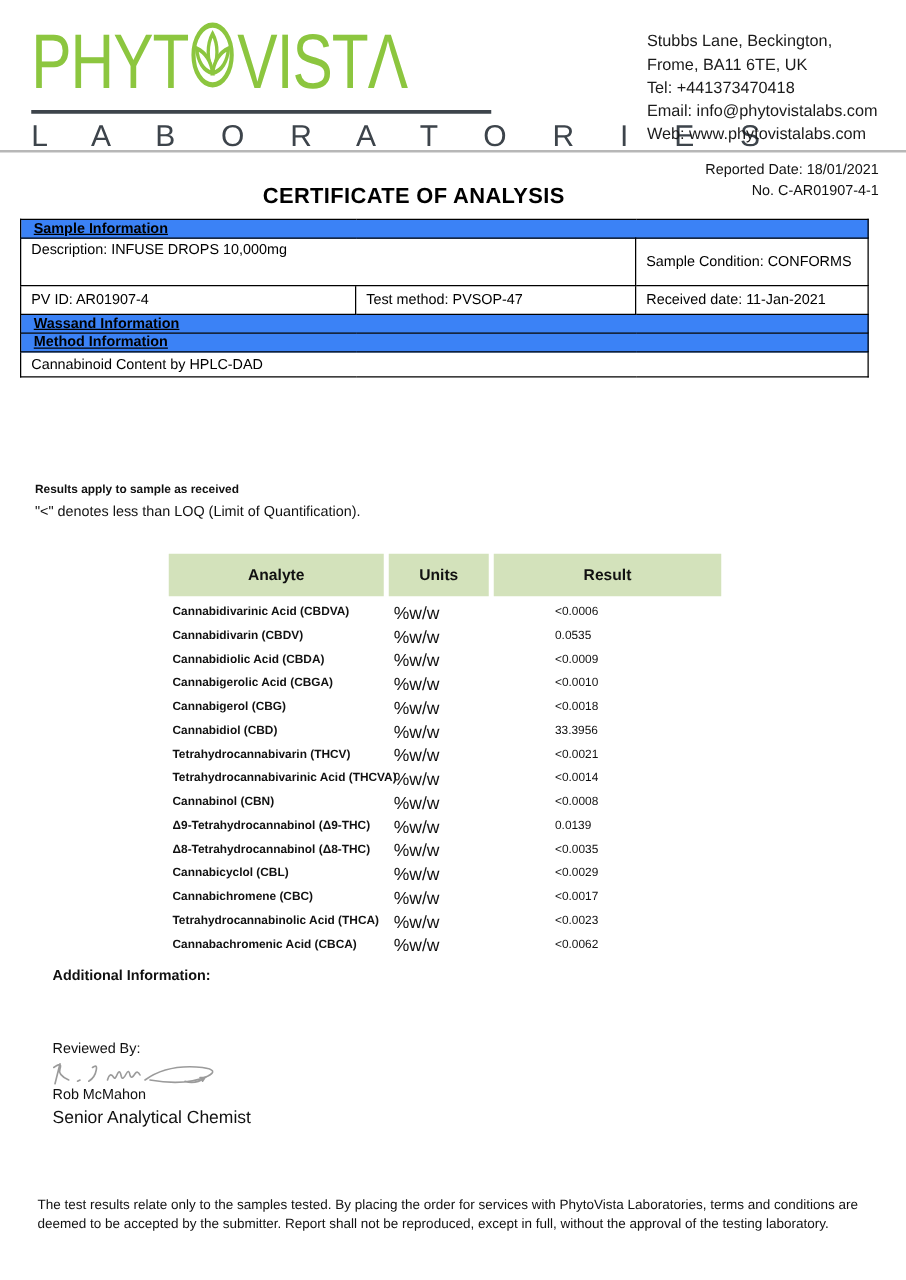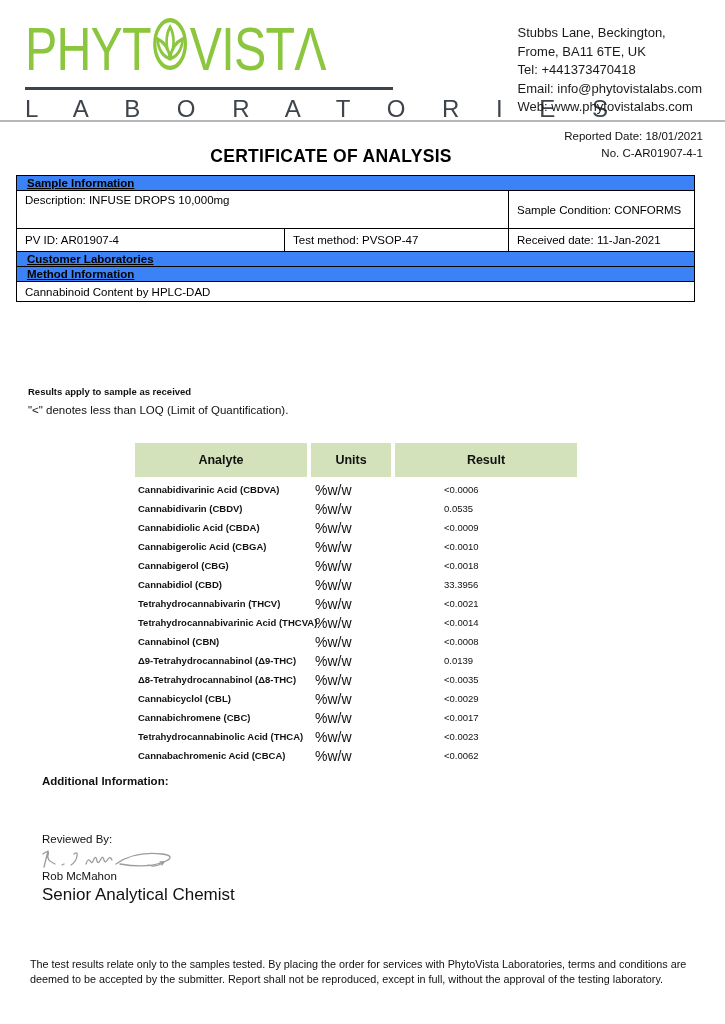--- a/index.html
+++ b/index.html
@@ -56,21 +56,21 @@
   .trow { display:flex; height:19px; align-items:center; }
   .c-analyte { width:172px; padding-left:3px; font-weight:bold; font-size:9.5px; white-space:nowrap; }
   .c-units  { width:80px; padding-left:8px; font-size:14px; }
   .c-result { width:182px; padding-left:57px; font-size:9.5px; }
 
   
   .additional { position:absolute; left:42px; top:775px; font-size:11.5px; font-weight:bold; }
   .reviewed   { position:absolute; left:42px; top:833px; font-size:11.5px; }
   .signature  { position:absolute; left:36px; top:843px; }
   .reviewer-name  { position:absolute; left:42px; top:870px; font-size:11.5px; }
-  .reviewer-title { position:absolute; left:42px; top:885px; font-size:17px; }
+  .reviewer-title { position:absolute; left:42px; top:885px; font-size:14px; }
   .footer { position:absolute; left:30px; top:957px; width:672px; font-size:10.8px; line-height:15px; color:#111; }
 </style>
 </head>
 <body>
 
 <div class="page">
 
   <div class="logo-block">
     <div class="brand-line">
       <span>PHYT</span>
@@ -116,21 +116,21 @@
     <tr class="desc-row">
       <td colspan="2" class="vtop">Description: INFUSE DROPS 10,000mg</td>
       <td>Sample Condition: CONFORMS</td>
     </tr>
     <tr class="r23">
       <td>PV ID: AR01907-4</td>
       <td>Test method: PVSOP-47</td>
       <td>Received date: 11-Jan-2021</td>
     </tr>
     <tr>
-          <td colspan="3" class="section-bar"><span>Customer Laboratories</span></td>
+          <td colspan="3" class="section-bar"><span>Wassand Information</span></td>
         </tr>
     <tr>
           <td colspan="3" class="section-bar"><span>Method Information</span></td>
         </tr>
     <tr class="method-row">
       <td colspan="3">Cannabinoid Content by HPLC-DAD</td>
     </tr>
   </tbody>
     </table>
 

